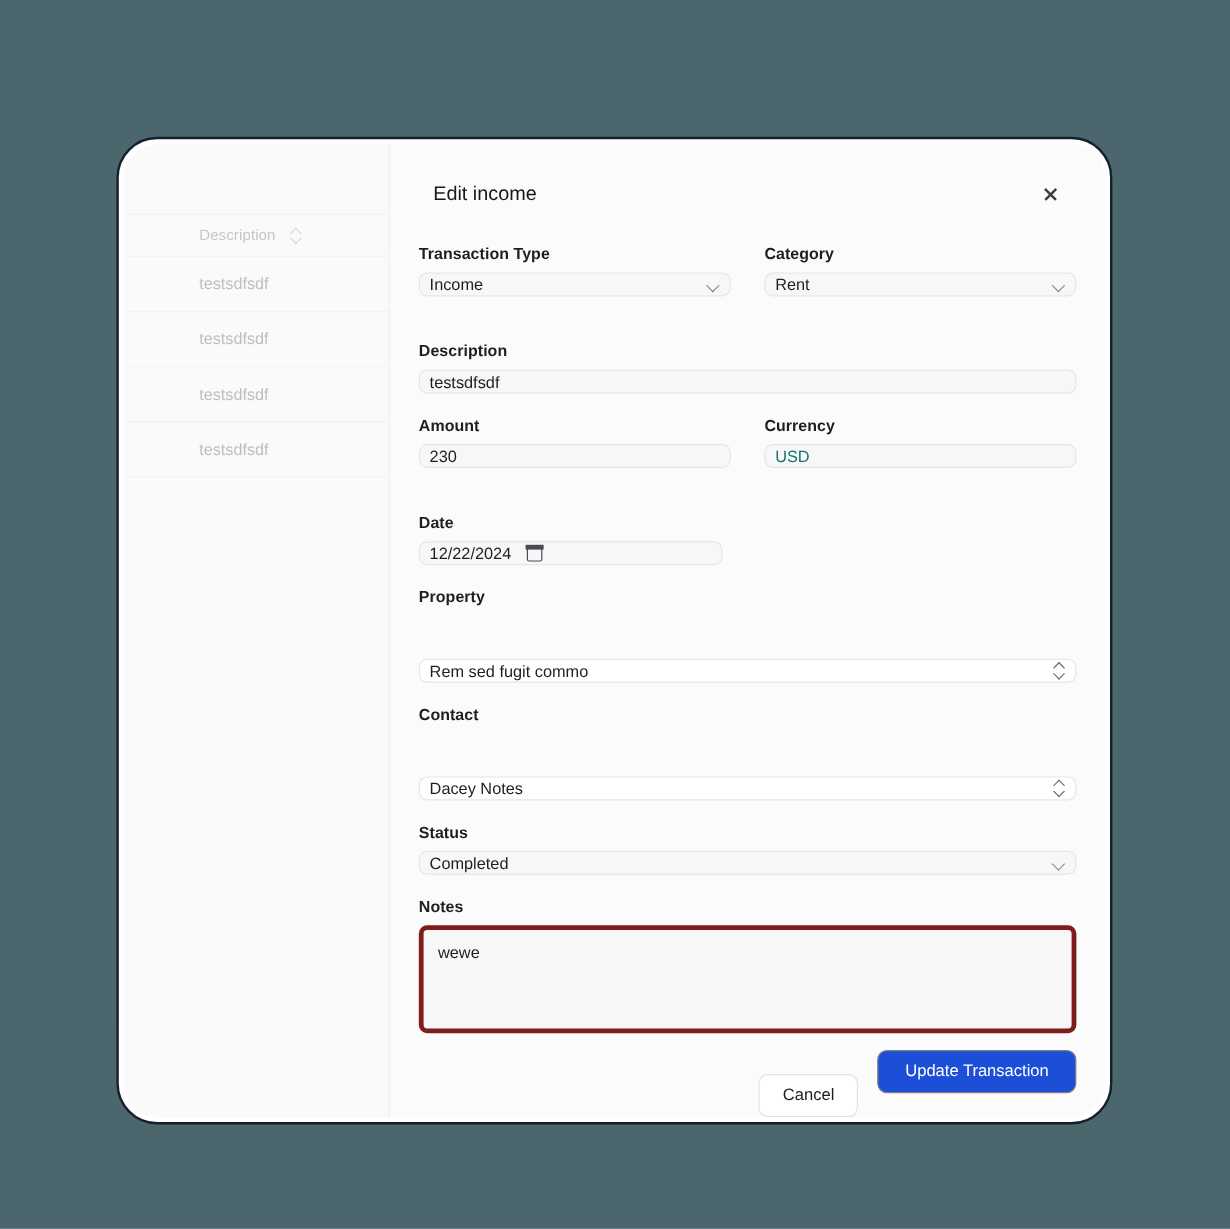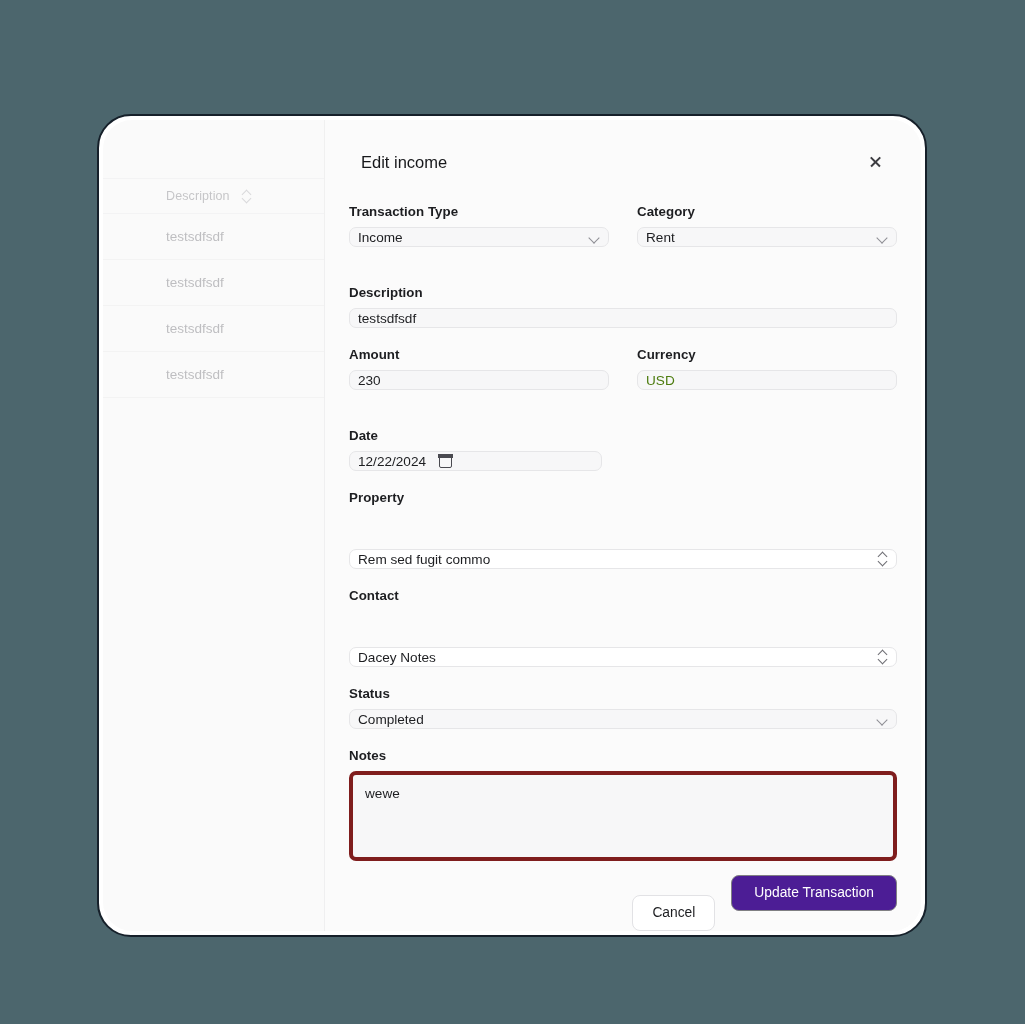--- a/index.html
+++ b/index.html
@@ -163,21 +163,21 @@
     border-radius: 7px;
     background: #f7f7f8;
     font-family: "Liberation Sans", sans-serif;
     font-size: 13.6px;
     color: #1d1e21;
     padding: 0 8px;
     display: flex;
     align-items: center;
     position: relative;
   }
-  .control.placeholder { color: #4d7c0f; }
+  .control.placeholder { color: #0f766e; }
   .control.white { background: #ffffff; margin-top: 44px; }
 
   .control .val { flex: 1 1 auto; white-space: nowrap; overflow: hidden; text-overflow: ellipsis; }
 
   .chev-down {
     width: 11px; height: 11px;
     flex: 0 0 11px;
     position: relative;
   }
   .chev-down:after {
@@ -260,21 +260,21 @@
     border: 1px solid transparent;
     line-height: 34px;
   }
   .btn-cancel {
     background: #ffffff;
     border-color: #e2e2e5;
     color: #1d1e21;
     margin-top: 39px;
   }
   .btn-primary {
-    background: #4c1d95;
+    background: #1d4ed8;
     color: #ffffff;
     border-color: #808083;
     padding: 0 22px;
     text-align: right;
   }
 </style>
 </head>
 <body>
 
 <div class="window-frame">

